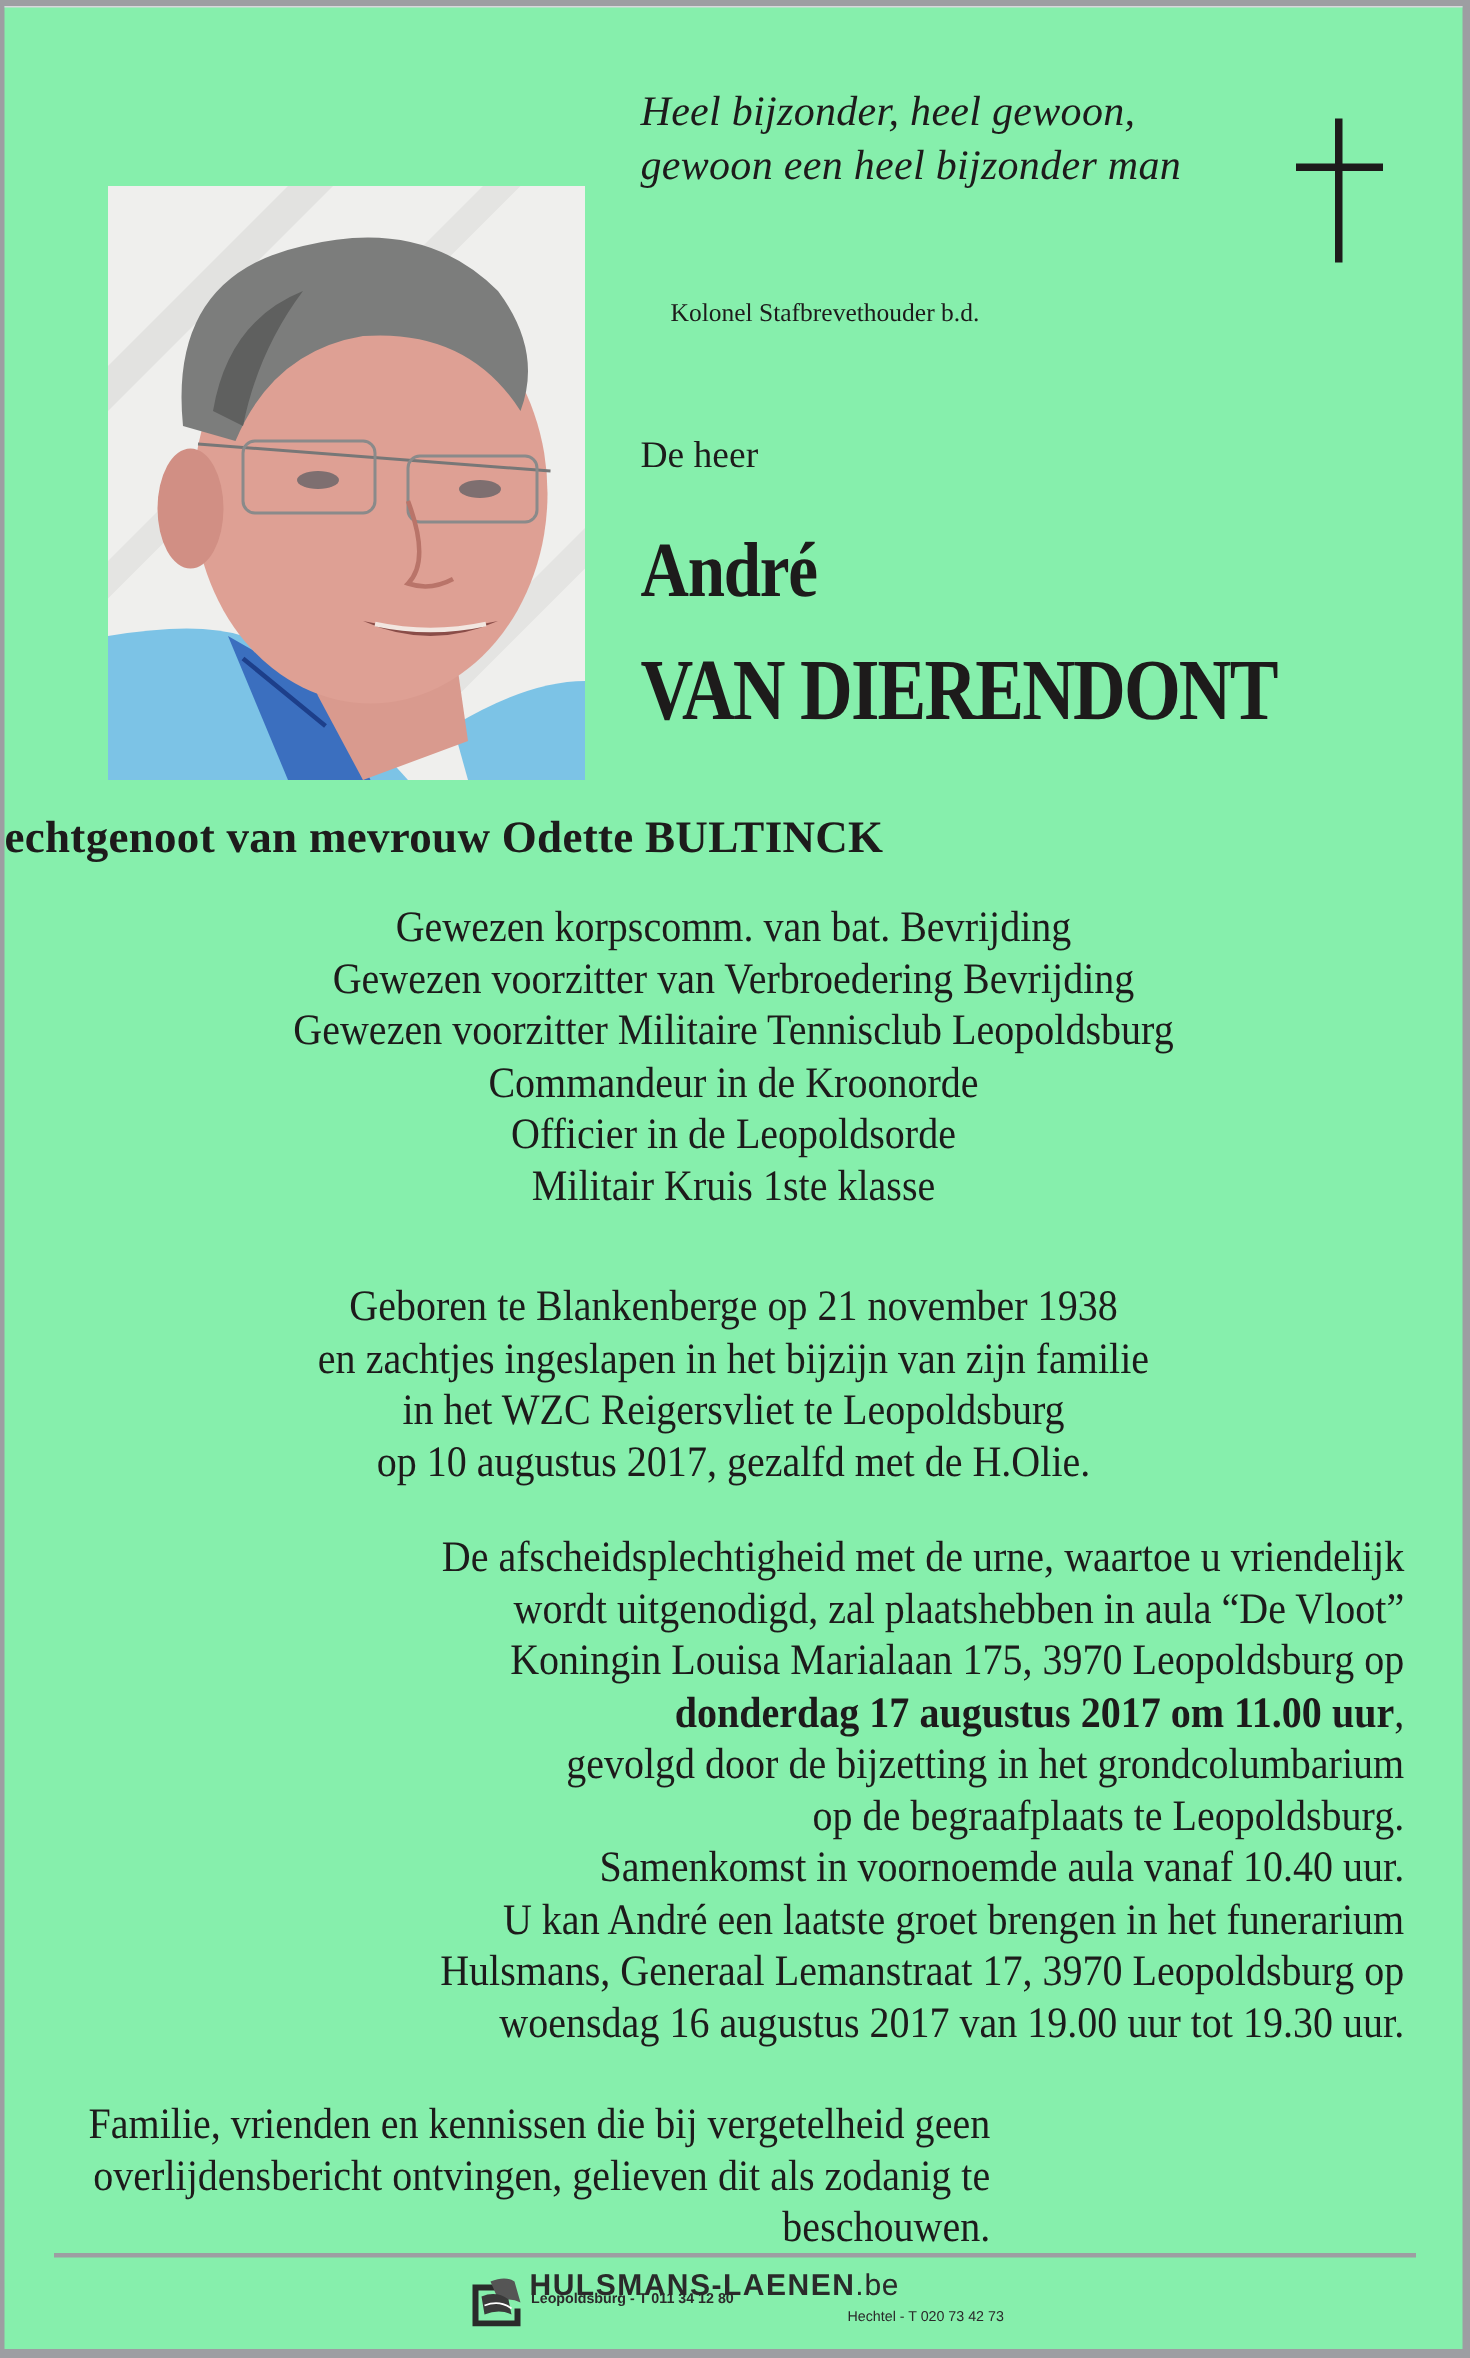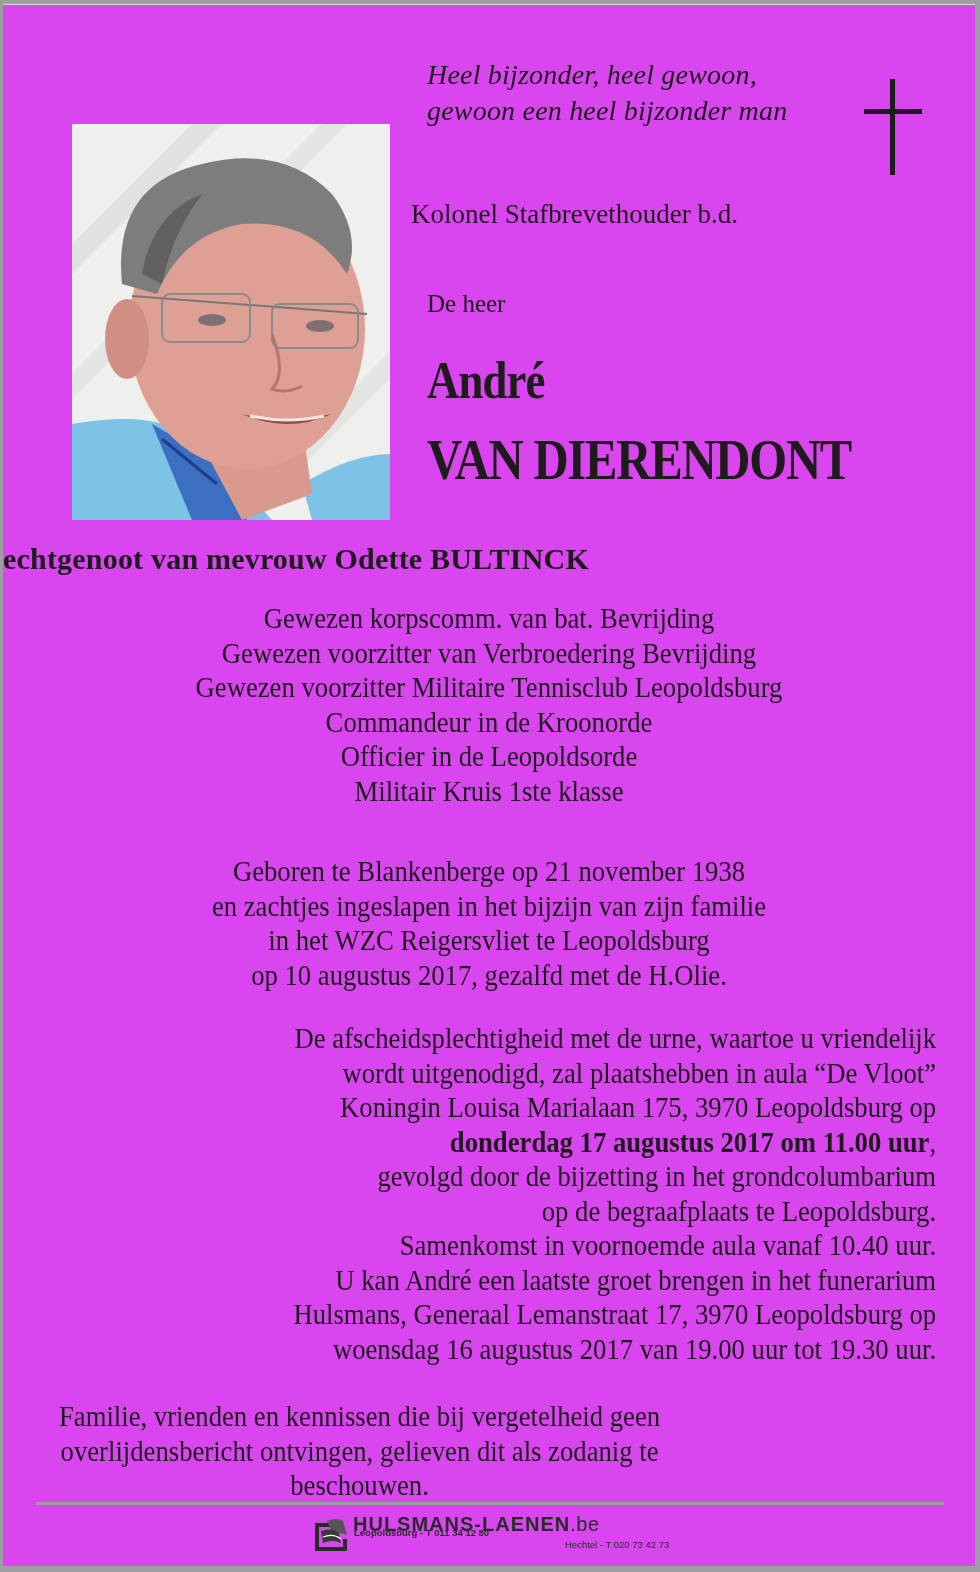--- a/index.html
+++ b/index.html
@@ -8,21 +8,21 @@
       background: #9d9ea2;
       position: relative;
       overflow: hidden;
       font-family: "Liberation Serif", "DejaVu Serif", serif;
       color: #1d1b1b;
     }
     .page {
       position: absolute;
       left: 3px; top: 4px;
       width: 972px; height: 1561px;
-      background: #d946ef;
+      background: #86efac;
       border-top: 1px solid #d8d8dc;
     }
     .abs { position: absolute; }
     .motto {
       left: 424px; top: 52px;
       font-style: italic;
       font-size: 28px;
       line-height: 36px;
       white-space: nowrap;
       letter-spacing: 0.2px;
@@ -31,21 +31,21 @@
     .cross .v { position: absolute; left: 26px; top: 0; width: 5px; height: 96px; background: #1d1b1b; }
     .cross .h { position: absolute; left: 0; top: 30px; width: 58px; height: 5px; background: #1d1b1b; }
 
     .photo {
       left: 69px; top: 119px; width: 318px; height: 396px;
       overflow: hidden;
       background: #eeeeec;
     }
     .photo svg { display: block; width: 100%; height: 100%; }
 
-    .rank { left: 408px; top: 194px; font-size: 27px; white-space: nowrap; }
+    .rank { left: 444px; top: 194px; font-size: 17px; white-space: nowrap; }
     .prefix { left: 424px; top: 285px; font-size: 25px; white-space: nowrap; }
     .firstname { left: 424px; top: 346px; font-size: 52px; font-weight: bold; white-space: nowrap; letter-spacing: -1px; transform: scaleX(0.86); transform-origin: left top; }
     .surname { left: 424px; top: 421px; font-size: 58px; font-weight: bold; white-space: nowrap; letter-spacing: -1.5px; transform: scaleX(0.84); transform-origin: left top; }
 
     .spouse {
       left: 0; width: 972px; top: 537px;
       text-align: left;
       font-size: 30px; font-weight: bold;
       white-space: nowrap;
       letter-spacing: 0.2px;
@@ -57,21 +57,21 @@
       line-height: 34.5px;
     }
     .block div { white-space: nowrap; transform: scaleX(0.92); transform-origin: center top; }
     .titles { top: 596px; }
     .birth { top: 849px; }
     .ceremony { top: 1016px; text-align: right; }
     .ceremony .bold { font-weight: bold; }
     .closing {
       left: 56px; top: 1394px;
       font-size: 29px; line-height: 34.5px;
-      text-align: center;
+      text-align: right;
     }
     .closing div { white-space: nowrap; transform: scaleX(0.92); transform-origin: left top; }
 
     .rule { left: 33px; top: 1497px; width: 908px; height: 3px; background: #9d9ea2; }
 
     .footer { left: 310px; top: 1510px; width: 380px; height: 40px; font-family: "Liberation Sans", "DejaVu Sans", sans-serif; color: #2a2a2a; }
     .footer .logo { position: absolute; left: 0; top: 2px; width: 38px; height: 34px; }
     .footer .brand { position: absolute; left: 40px; top: -2px; font-size: 20px; font-weight: bold; letter-spacing: 1px; white-space: nowrap; }
     .footer .brand .tld { font-weight: normal; letter-spacing: 0.5px; }
     .footer .loc1 { position: absolute; left: 41px; top: 12px; font-size: 9.5px; white-space: nowrap; font-weight: bold; }

